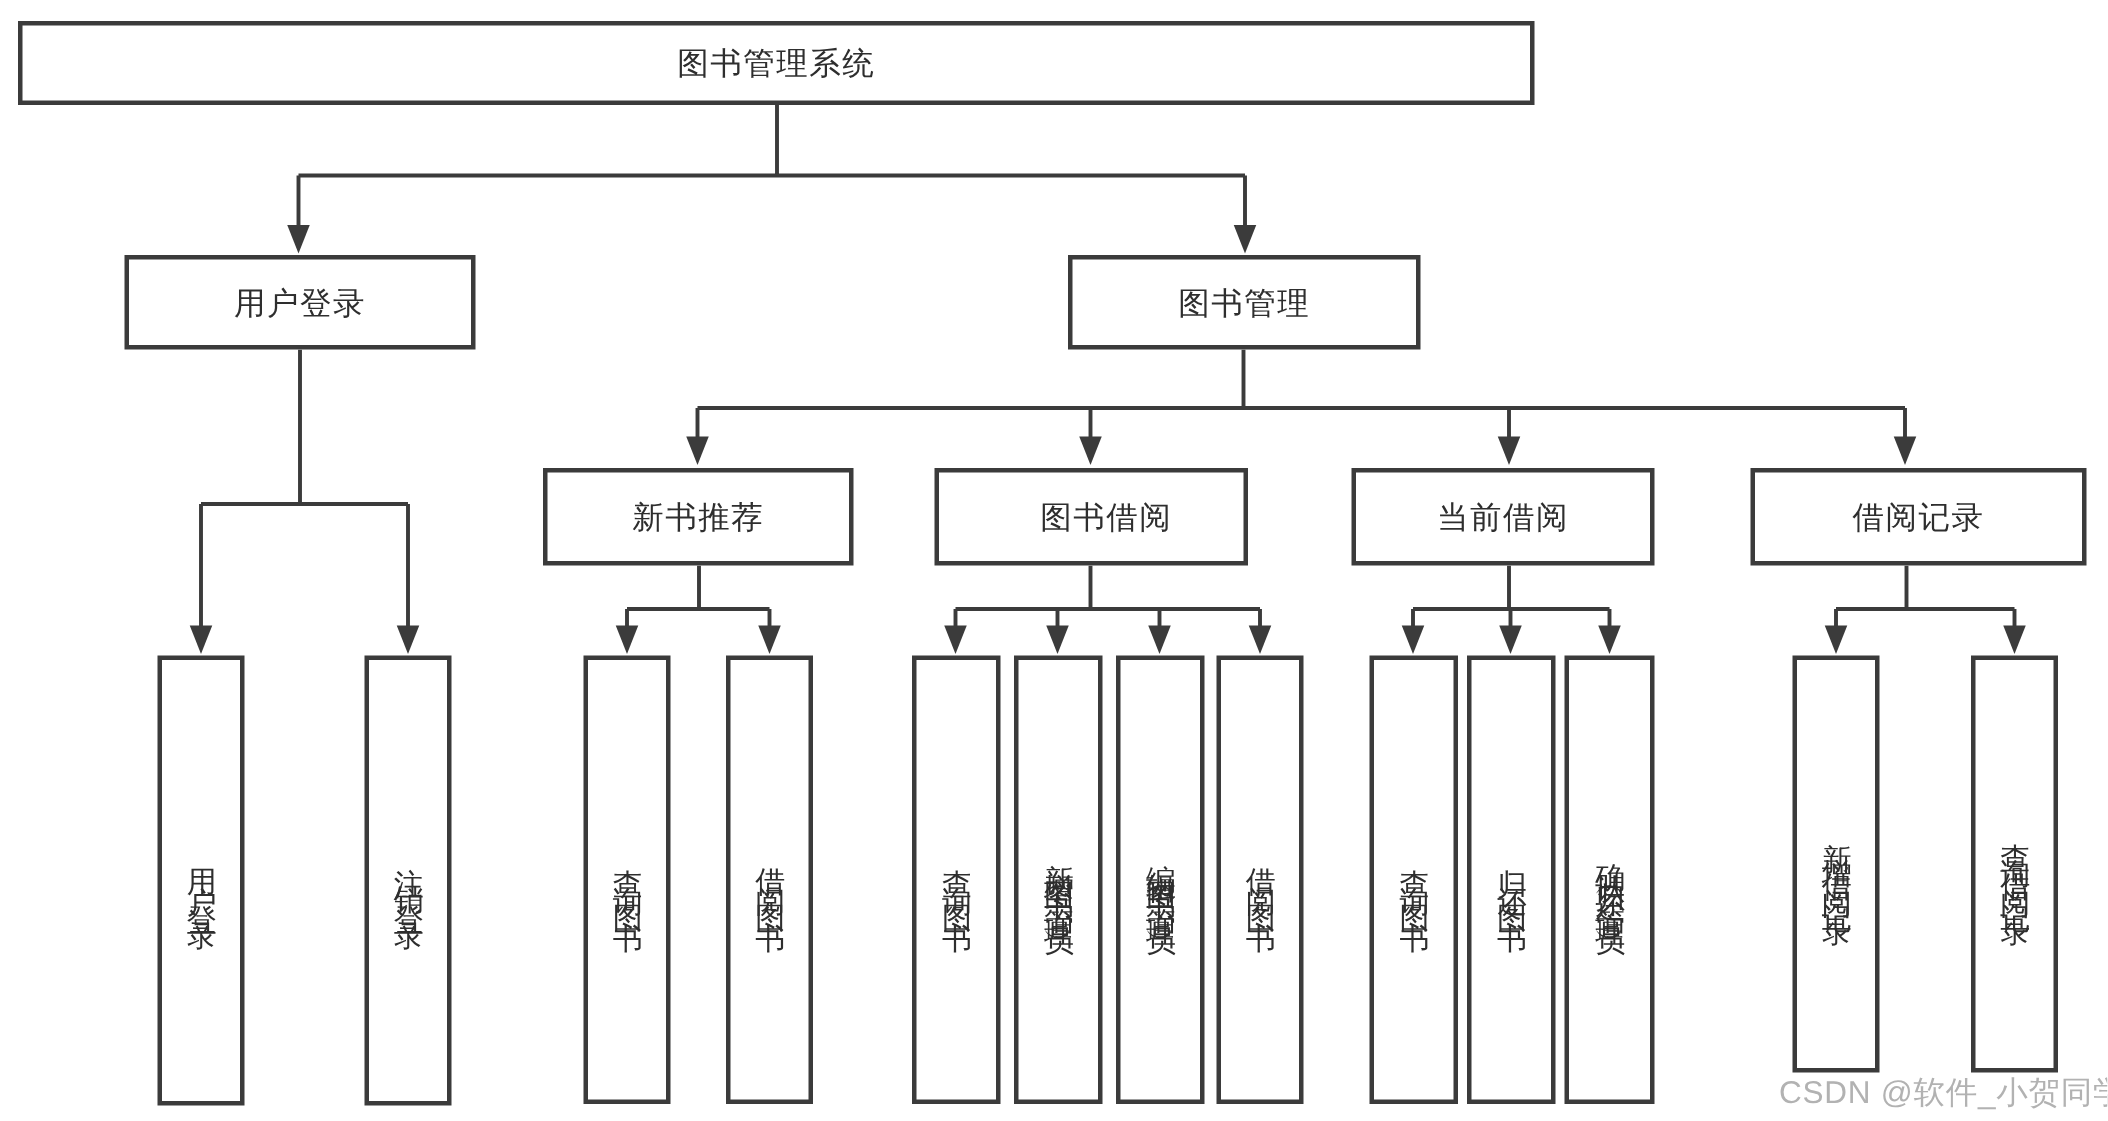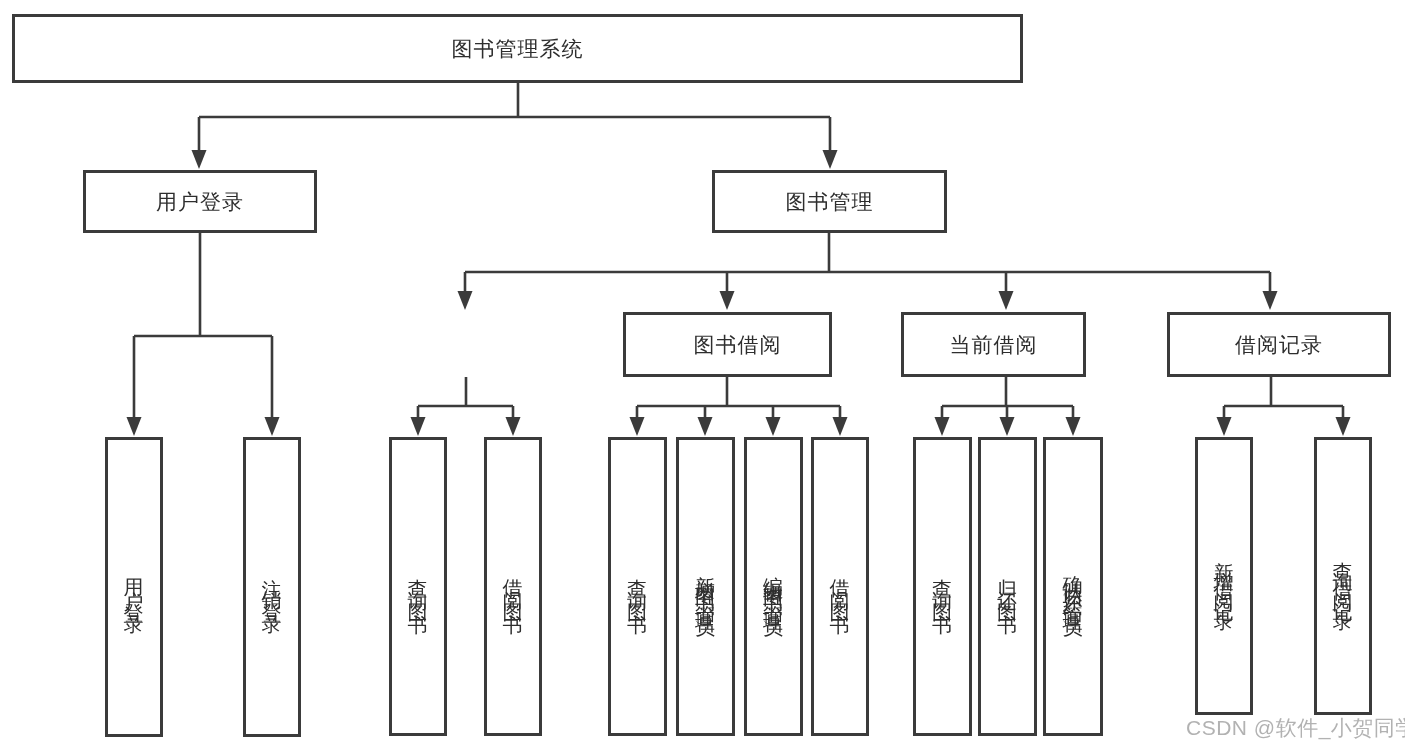--- a/index.html
+++ b/index.html
@@ -74,35 +74,38 @@
 
       <polygon points="934.5,417 949.5,417 942,436"></polygon>
       <polygon points="999.5,417 1014.5,417 1007,436"></polygon>
       <polygon points="1065.5,417 1080.5,417 1073,436"></polygon>
 
       <polygon points="1216.5,417 1231.5,417 1224,436"></polygon>
       <polygon points="1335.5,417 1350.5,417 1343,436"></polygon>
     </g>
   </svg>
 
-  <div class="node hnode" style="left:12px;top:14px;width:1011px;height:69px;">
+  <div class="node hnode" style="left:12px;top:14px;width:1011px;height:56px;">
     <span>图书管理系统</span>
   </div>
 
   <div class="node hnode" style="left:83px;top:170px;width:234px;height:63px;">
     <span>用户登录</span>
   </div>
   <div class="node hnode" style="left:712px;top:170px;width:235px;height:63px;justify-content:center;">
     <span>图书管理</span>
   </div>
 
+  <div class="node hnode" style="left:362px;top:312px;width:207px;height:65px;">
+    <span>新书推荐</span>
+  </div>
   <div class="node hnode" style="left:623px;top:312px;width:209px;height:65px;padding-left:20px;">
     <span>图书借阅</span>
   </div>
-  <div class="node hnode" style="left:901px;top:312px;width:185px;height:65px;">
+  <div class="node hnode" style="left:901px;top:312px;width:202px;height:65px;">
     <span>当前借阅</span>
   </div>
   <div class="node hnode" style="left:1167px;top:312px;width:224px;height:65px;">
     <span>借阅记录</span>
   </div>
 
   <div class="node leaf spread" style="left:105px;top:437px;width:58px;height:300px;">
     <span>用户登录</span>
   </div>
   <div class="node leaf spread" style="left:243px;top:437px;width:58px;height:300px;">

